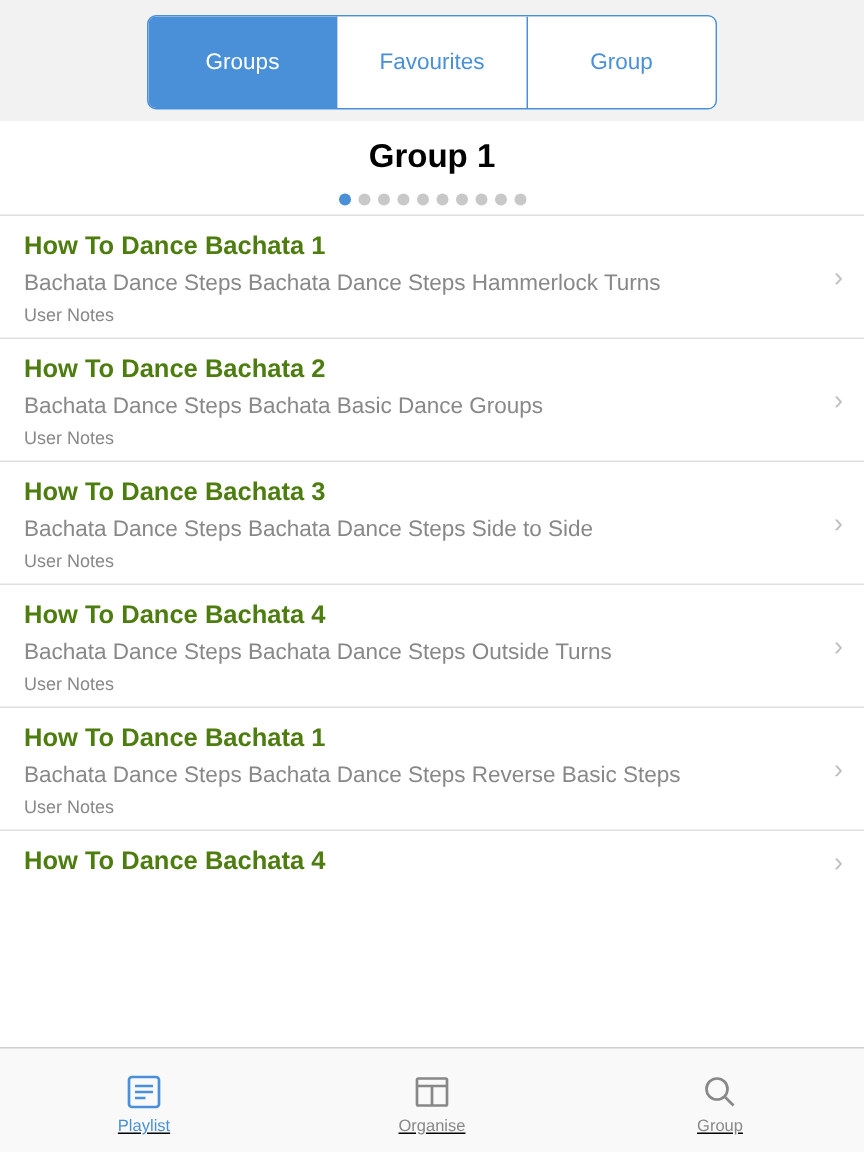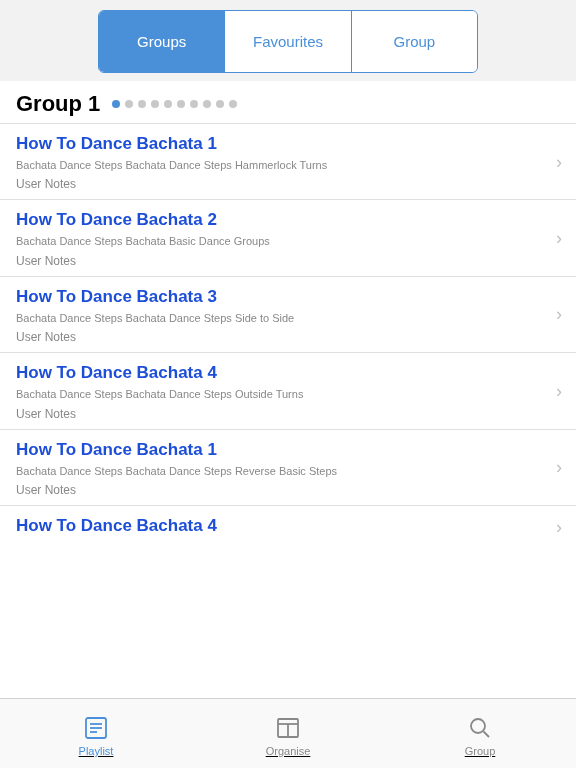--- a/index.html
+++ b/index.html
@@ -54,20 +54,21 @@
       overflow-y: auto;
       background: #fff;
     }
 
     
     .group-header {
       display: flex;
       align-items: center;
       padding: 10px 16px 6px;
       gap: 12px;
+      flex-direction: column;
     }
     .group-title {
       font-size: 22px;
       font-weight: bold;
       color: #000;
     }
     .dot-indicators {
       display: flex;
       gap: 5px;
       align-items: center;
@@ -85,25 +86,25 @@
     
     .list-item {
       border-top: 1px solid #e0e0e0;
       padding: 10px 40px 8px 16px;
       position: relative;
       cursor: pointer;
     }
     .list-item-title {
       font-size: 17px;
       font-weight: bold;
-      color: #1d4ed8;
+      color: #4d7c0f;
       margin-bottom: 4px;
     }
     .list-item-subtitle {
-      font-size: 11px;
+      font-size: 15px;
       color: #888;
       margin-bottom: 4px;
       line-height: 1.4;
     }
     .list-item-notes {
       font-size: 12px;
       color: #888;
     }
     .chevron {
       position: absolute;

